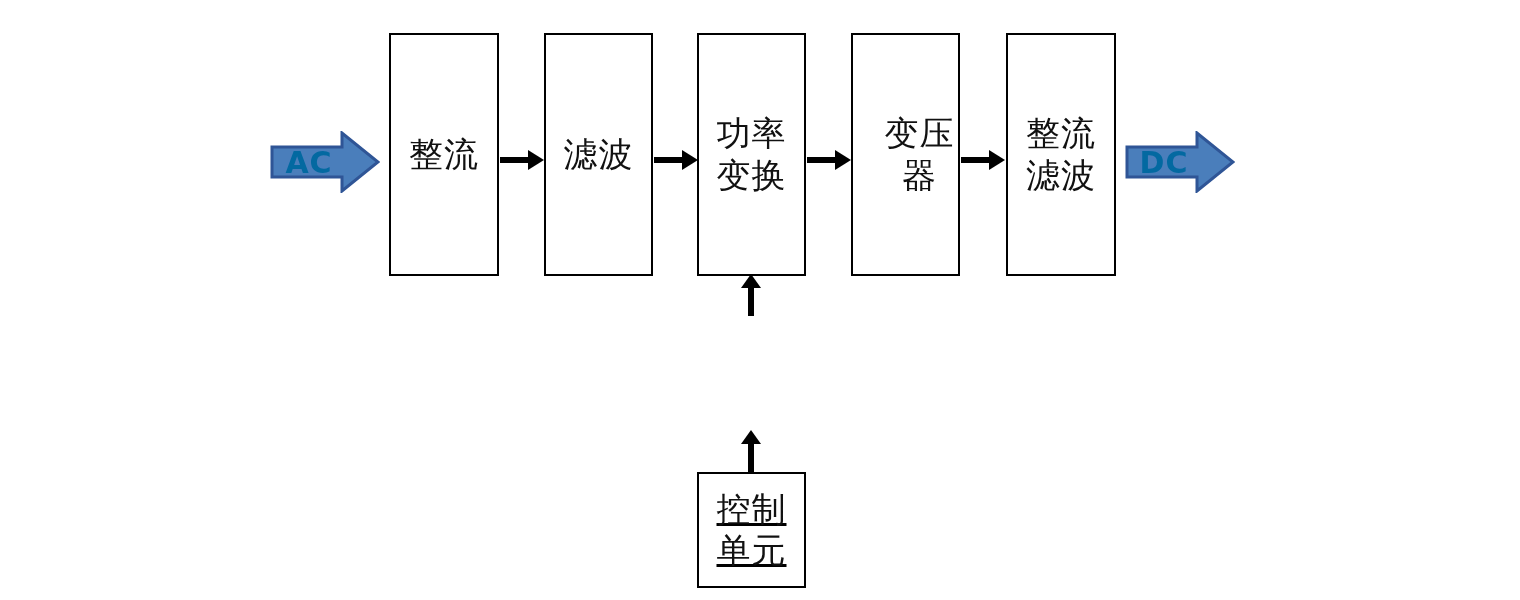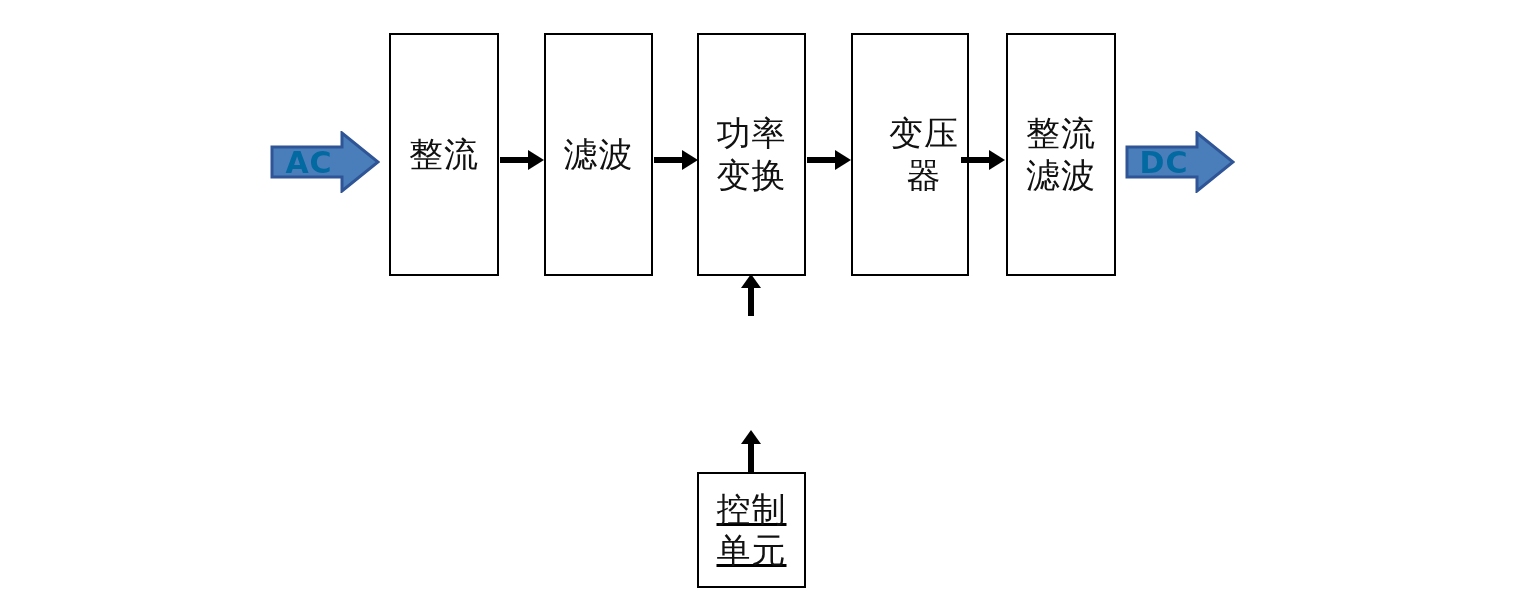--- a/index.html
+++ b/index.html
@@ -101,21 +101,21 @@
 变换</span>
   </div>
 
   <div class="conn" style="left:807px; top:148px; width:44px; height:24px;">
     <svg width="44" height="24" viewBox="0 0 44 24" xmlns="http://www.w3.org/2000/svg">
       <line x1="0" y1="12" x2="30" y2="12" stroke="#000000" stroke-width="6"></line>
       <polygon points="28,2 44,12 28,22" fill="#000000"></polygon>
     </svg>
   </div>
 
-  <div class="block" style="left:851px; top:33px; width:118px; height:243px;padding-left:28px;">
+  <div class="block" style="left:851px; top:33px; width:109px; height:243px;padding-left:28px;">
     <span class="block-label">变压
 器</span>
   </div>
 
   <div class="conn" style="left:961px; top:148px; width:44px; height:24px;">
     <svg width="44" height="24" viewBox="0 0 44 24" xmlns="http://www.w3.org/2000/svg">
       <line x1="0" y1="12" x2="30" y2="12" stroke="#000000" stroke-width="6"></line>
       <polygon points="28,2 44,12 28,22" fill="#000000"></polygon>
     </svg>
   </div>

